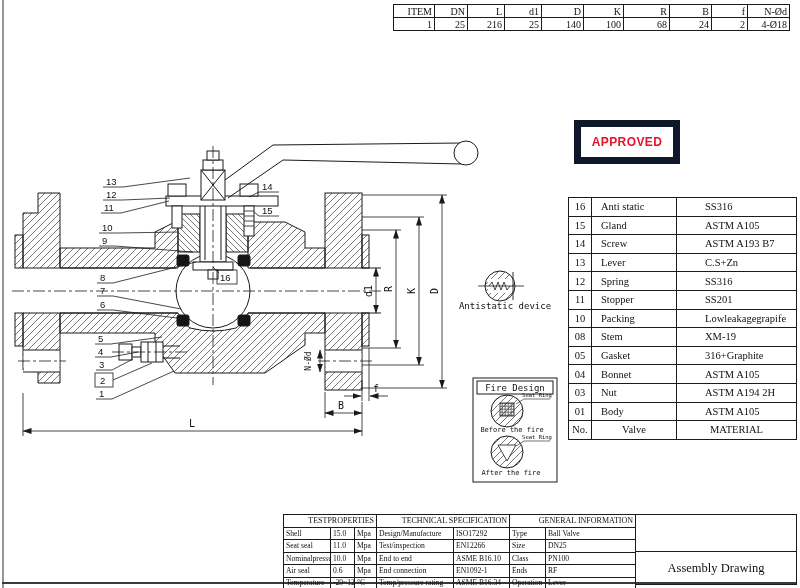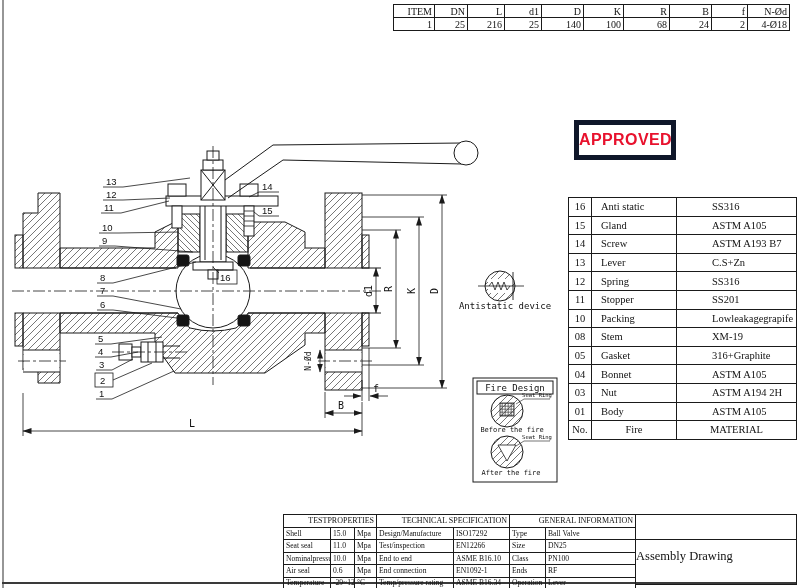--- a/index.html
+++ b/index.html
@@ -8,33 +8,33 @@
   .abs{position:absolute;}
   table.t{border-collapse:collapse;table-layout:fixed;}
   table.t td{border:1px solid #1a1a1a;font-family:"Liberation Serif",serif;
              overflow:hidden;white-space:nowrap;padding:0 2px;color:#111;}
   
   .dims td{font-size:10px;text-align:right;height:12px;}
   
   .parts td{font-size:10.5px;height:17.6px;}
   .parts td.c{text-align:center;}
   .parts td.n{padding-left:9px;}
-  .parts td.m{padding-left:35px;}
+  .parts td.m{padding-left:28px;}
   .parts td.fc{text-align:center;}
   
   .bt td{font-size:7.6px;height:11.4px;line-height:1;}
   .bt td.title{text-align:right;height:12px;font-size:8px;}
   
-  .stamp{left:574px;top:120px;width:92px;height:30px;border:5px solid #0f172a;
+  .stamp{left:574px;top:120px;width:92px;height:30px;border:7px solid #0f172a;
          color:#e8112d;font-family:"Liberation Sans",sans-serif;font-weight:bold;
-         font-size:16px;letter-spacing:.4px;text-align:center;line-height:30px;}
+         font-size:12px;letter-spacing:.4px;text-align:center;line-height:30px;}
   
   .tblock{left:635px;top:514px;width:160px;height:69px;border:1px solid #1a1a1a;}
-  .tblock .ttl{position:absolute;left:0;top:24px;width:100%;height:32px;
-               border-top:1px solid #1a1a1a;text-align:left;line-height:32px;
+  .tblock .ttl{position:absolute;left:0;top:36px;width:100%;height:32px;
+               border-top:1px solid #1a1a1a;text-align:center;line-height:32px;
                font-size:12.5px;font-family:"Liberation Serif",serif;}
   .lborder{left:2px;top:0;width:1.5px;height:588px;background:#969696;}
   .bborder{left:2px;top:582px;width:794px;height:1.5px;background:#3a3a3a;}
   svg text{fill:#111;stroke:none;}
   .co{font-family:"Liberation Sans",sans-serif;font-size:9.5px;}
   .dt{font-family:"DejaVu Sans Mono",monospace;font-size:10px;}
   .dts{font-family:"DejaVu Sans Mono",monospace;font-size:8px;}
   .mono9{font-family:"DejaVu Sans Mono",monospace;font-size:9px;}
   .mono7{font-family:"DejaVu Sans Mono",monospace;font-size:7px;}
   .mono5{font-family:"DejaVu Sans Mono",monospace;font-size:5.5px;}
@@ -360,21 +360,21 @@
         <td class="n">Nut</td>
         <td class="m">ASTM A194 2H</td>
       </tr>
   <tr>
         <td class="c">01</td>
         <td class="n">Body</td>
         <td class="m">ASTM A105</td>
       </tr>
   <tr>
         <td class="c">No.</td>
-        <td class="fc">Fire</td>
+        <td class="fc">Valve</td>
         <td class="fc">MATERIAL</td>
       </tr>
 </tbody>
   </table>
 
 <table class="t bt abs" style="left:283px;top:514px;width:93px">
   <colgroup>
       <col style="width:47px">
       <col style="width:24px">
       <col style="width:22px">

